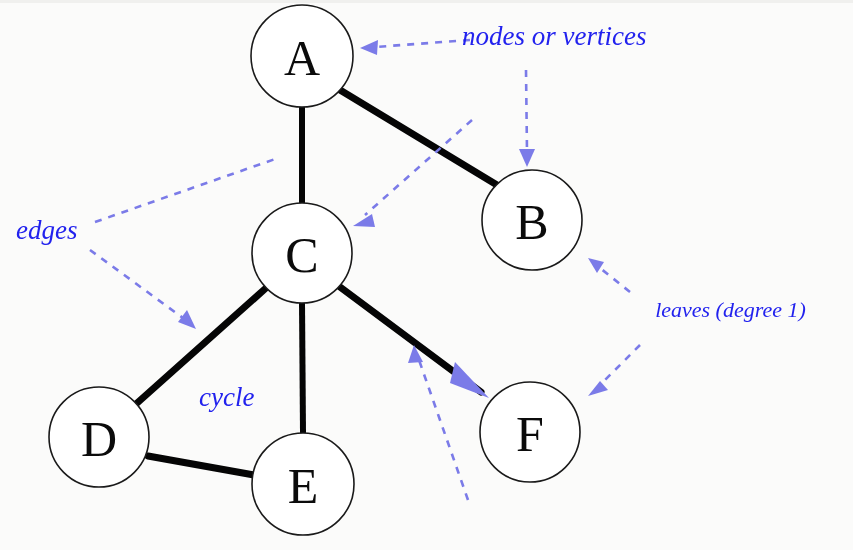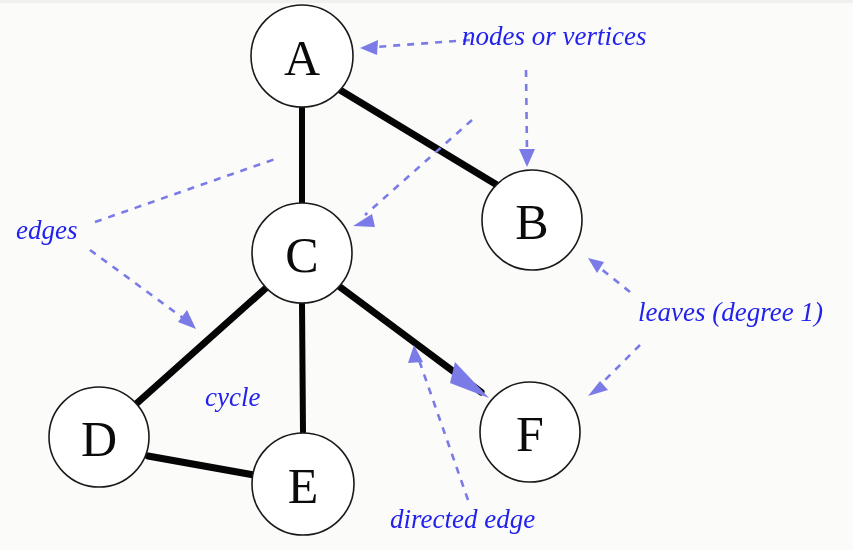--- a/index.html
+++ b/index.html
@@ -70,21 +70,21 @@
     left: 0; top: 0;
     width: 853px;
     height: 3px;
     background: #f0f0ee;
   }
   .label-block {
     position: absolute;
     text-align: center;
     color: #2222ee;
     font-family: "Liberation Serif", "DejaVu Serif", serif;
-    font-size: 27px;
+    font-size: 22px;
     line-height: 1.14;
     white-space: nowrap;
   }
   .label-block .it { font-style: italic; display: block; }
   .label-block .up { font-style: normal; display: block; }
 </style>
 </head>
 <body>
 
 <div id="canvas">
@@ -174,21 +174,20 @@
         <polygon class="anno-head" points="414,345 423,362 408,363"></polygon>
       </g>
 
     </g>
   </svg>
 
   <div class="anno-text" style="left:462px; top:21px;">nodes or vertices</div>
 
   <div class="anno-text" style="left:8px; top:215px;margin-left:8px;">edges</div>
 
-  <div class="anno-text" style="left:205px; top:382px;">cycle</div>
+  <div class="anno-text" style="left:199px; top:382px;">cycle</div>
 
-  <div class="anno-text" style="left:390px; top:504px;">directed edge</div>
 
   <div class="label-block" style="left:608px; top:297px; width:245px;">
     <span class="it">leaves (degree 1)</span>
   </div>
 
 </div>
 
 </body></html>

